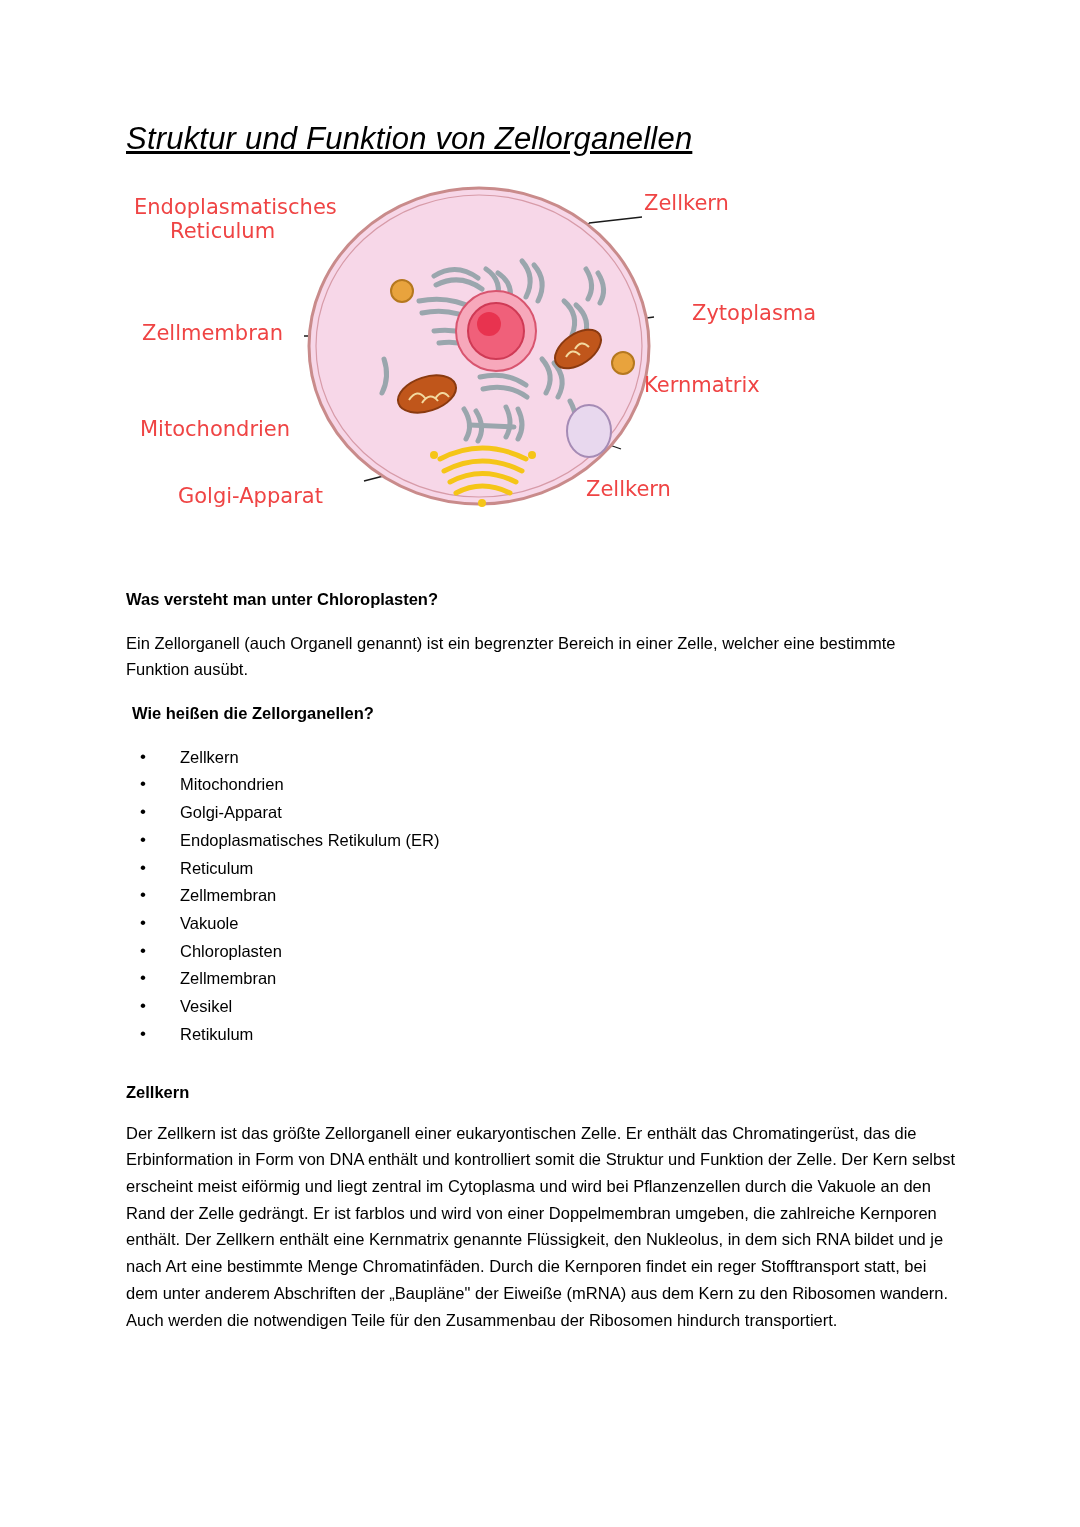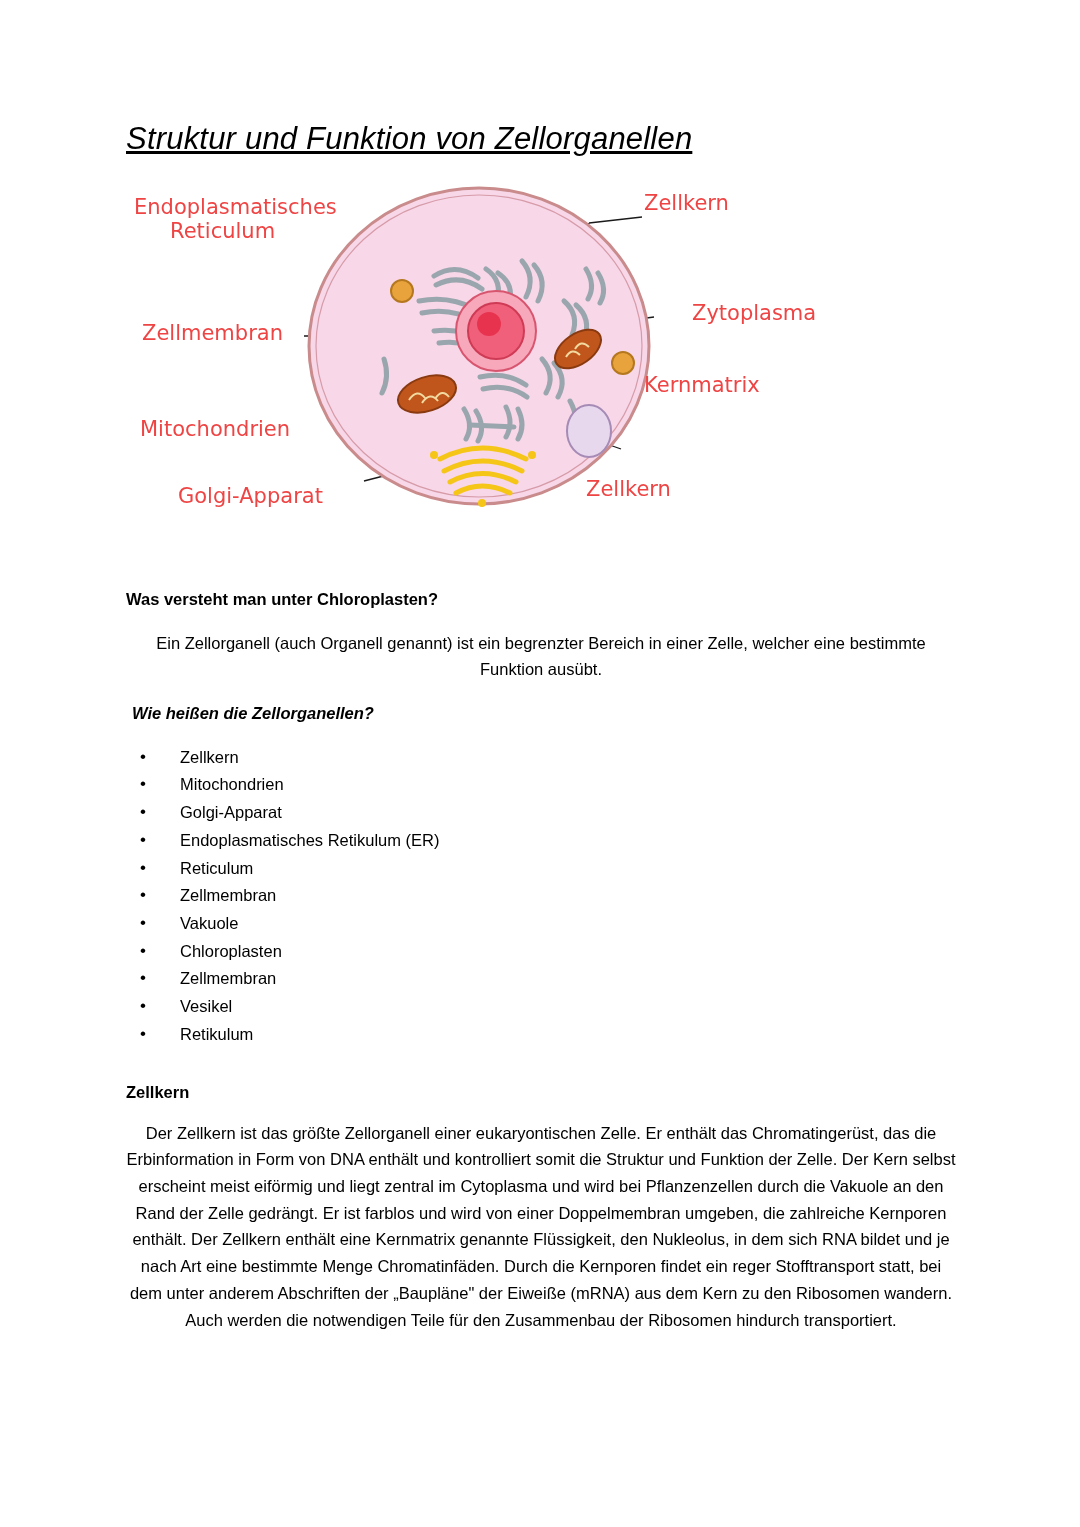--- a/index.html
+++ b/index.html
@@ -63,21 +63,21 @@
   .q-head {
     font-size: 16.5px;
     font-weight: bold;
     margin: 0;
     line-height: 1.5;
   }
   .para {
     font-size: 16.5px;
     line-height: 1.62;
     margin: 0;
-    text-align: center;
+    text-align: left;
   }
   .spacer-18 { height: 18px; }
   .spacer-34 { height: 34px; }
   .spacer-46 { height: 46px; }
 
   ul.bullets {
     list-style: none;
     margin: 0;
     padding: 0;
   }
@@ -92,21 +92,21 @@
     position: absolute;
     left: 14px;
     top: -1px;
     font-size: 17px;
   }
   .section-head {
     font-size: 16.5px;
     font-weight: bold;
     margin: 0;
   }
-  .indent-q { padding-left: 6px; font-style: italic; }
+  .indent-q { padding-left: 6px; }
 </style>
 </head>
 <body>
 
 <div class="page">
   <div class="content">
 
     <h1 class="doc-title">Struktur und Funktion von Zellorganellen</h1>
 
     <div class="figure">

